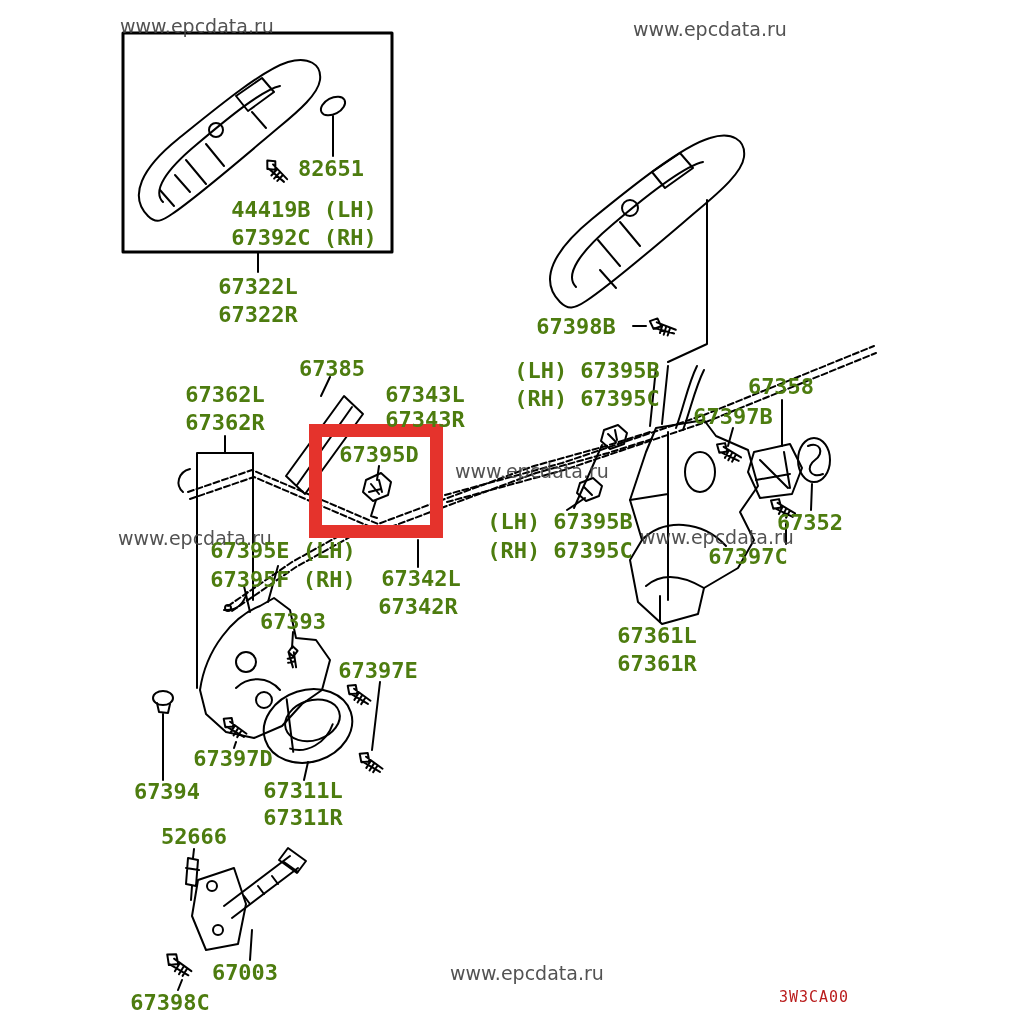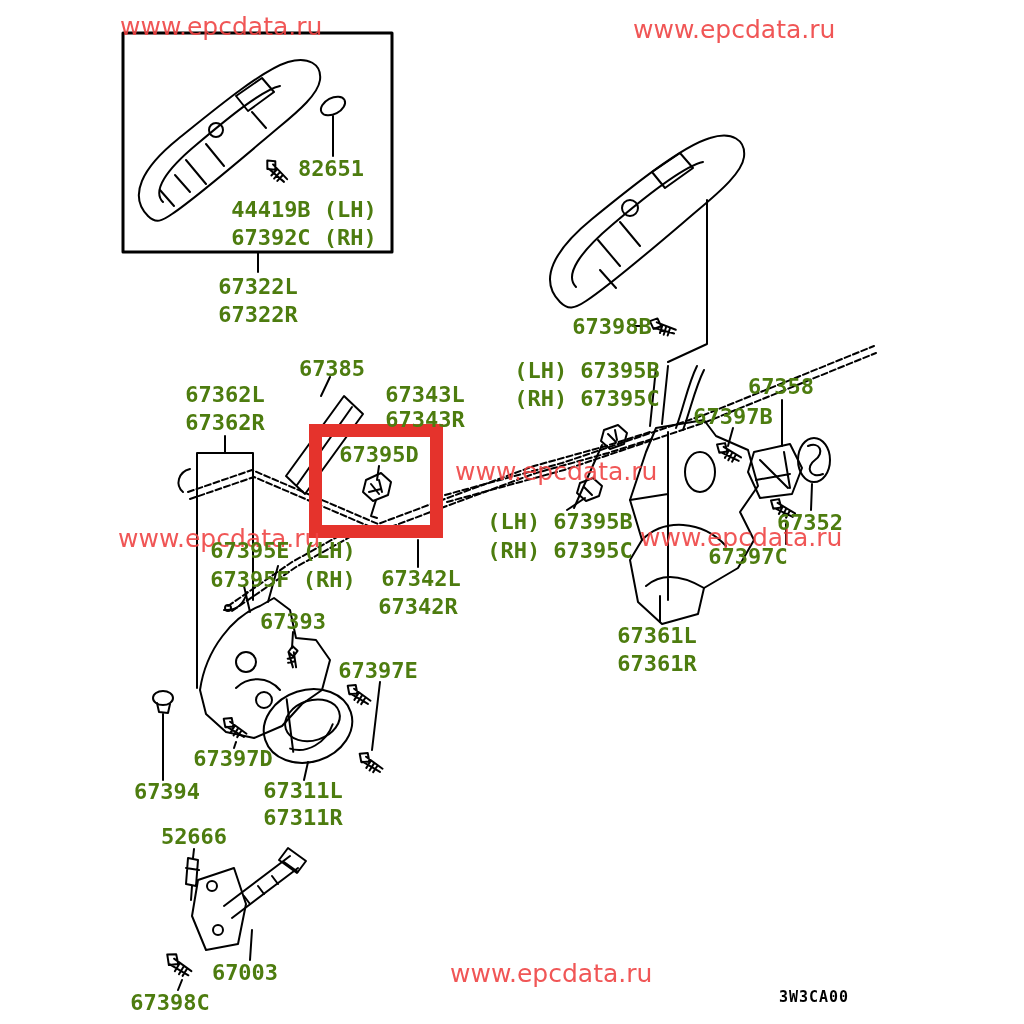--- a/index.html
+++ b/index.html
@@ -2,24 +2,24 @@
 <html><head>
 <meta charset="utf-8">
 <style>
   html,body{margin:0;padding:0;background:#ffffff;}
   #stage{position:relative;width:1024px;height:1024px;background:#ffffff;overflow:hidden;
          font-family:"DejaVu Sans", sans-serif;}
   svg.art{position:absolute;left:0;top:0;z-index:2;}
   .lbl{position:absolute;transform:translateX(-50%);white-space:nowrap;color:#4d7c0f;
        font-family:"DejaVu Sans Mono", monospace;font-weight:bold;font-size:22px;
        line-height:20px;z-index:6;letter-spacing:0px;}
-  .wm{position:absolute;color:#ef4444;font-family:"DejaVu Sans", sans-serif;
-      font-size:25px;line-height:19px;z-index:5;opacity:.9;white-space:nowrap;}
-  .code{position:absolute;transform:translateX(-50%);color:#000000;z-index:6;
-        font-family:"DejaVu Sans Mono", monospace;font-weight:bold;font-size:15px;letter-spacing:1px;}
+  .wm{position:absolute;color:#404040;font-family:"DejaVu Sans", sans-serif;
+      font-size:19px;line-height:19px;z-index:5;opacity:.9;white-space:nowrap;}
+  .code{position:absolute;transform:translateX(-50%);color:#b91c1c;z-index:6;
+        font-family:"DejaVu Sans Mono", monospace;font-weight:normal;font-size:15px;letter-spacing:1px;}
   #hlbox{position:absolute;left:309px;top:424px;width:134px;height:114px;
          border:13px solid #e5332c;box-sizing:border-box;z-index:3;background:transparent;}
 </style>
 </head>
 <body>
 
 <div id="stage">
 
   <svg class="art" width="1024" height="1024" viewBox="0 0 1024 1024">
     <g fill="none" stroke="#000" stroke-width="2" stroke-linejoin="round" stroke-linecap="round">
@@ -208,21 +208,21 @@
   <div class="lbl" style="left:258px;top:277px">67322L</div>
   <div class="lbl" style="left:258px;top:305px">67322R</div>
   <div class="lbl" style="left:332px;top:359px">67385</div>
   <div class="lbl" style="left:225px;top:385px">67362L</div>
   <div class="lbl" style="left:225px;top:413px">67362R</div>
   <div class="lbl" style="left:425px;top:385px">67343L</div>
   <div class="lbl" style="left:425px;top:410px">67343R</div>
   <div class="lbl" style="left:379px;top:445px">67395D</div>
   <div class="lbl" style="left:587px;top:361px">(LH) 67395B</div>
   <div class="lbl" style="left:587px;top:389px">(RH) 67395C</div>
-  <div class="lbl" style="left:612px;top:317px">67398B</div>
+  <div class="lbl" style="left:576px;top:317px">67398B</div>
   <div class="lbl" style="left:781px;top:377px">67358</div>
   <div class="lbl" style="left:733px;top:407px">67397B</div>
   <div class="lbl" style="left:810px;top:513px">67352</div>
   <div class="lbl" style="left:748px;top:547px">67397C</div>
   <div class="lbl" style="left:560px;top:512px">(LH) 67395B</div>
   <div class="lbl" style="left:560px;top:541px">(RH) 67395C</div>
   <div class="lbl" style="left:283px;top:541px">67395E (LH)</div>
   <div class="lbl" style="left:283px;top:570px">67395F (RH)</div>
   <div class="lbl" style="left:421px;top:569px">67342L</div>
   <div class="lbl" style="left:418px;top:597px">67342R</div>

